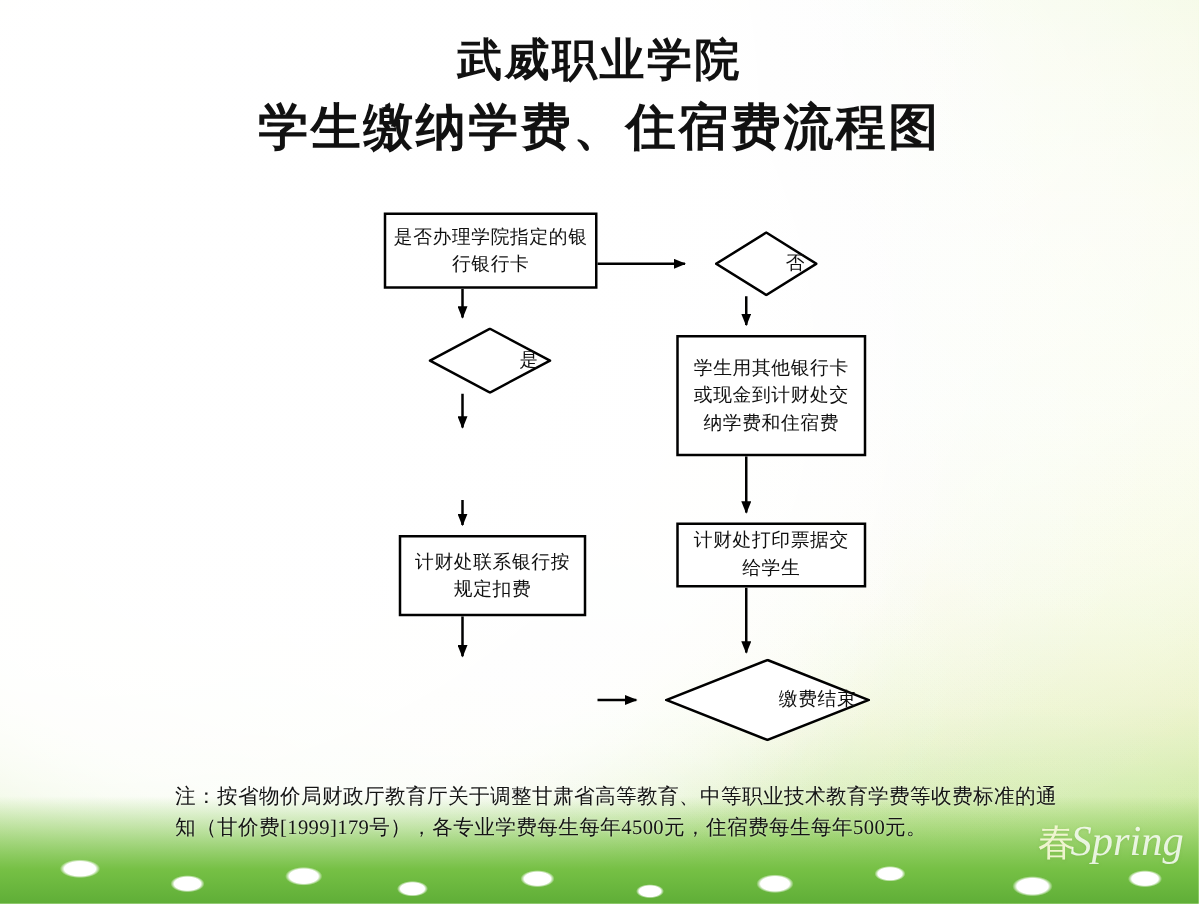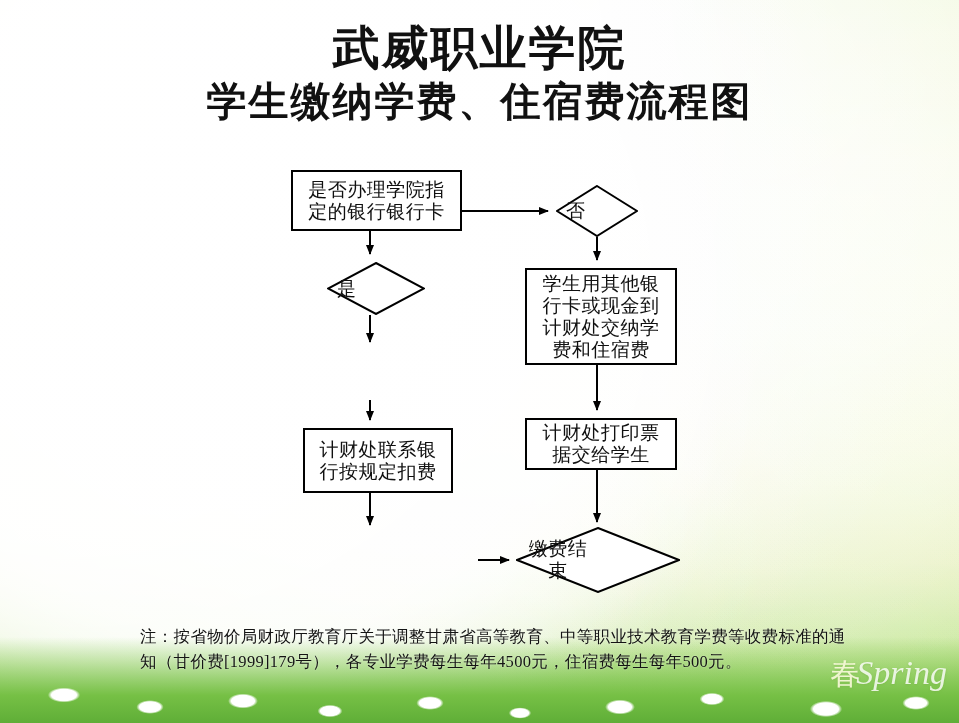--- a/index.html
+++ b/index.html
@@ -68,43 +68,44 @@
 
   #title-block {
     position: absolute;
     left: 0; top: 22px;
     width: 959px;
     text-align: center;
     color: #111111;
     text-shadow: 1px 1px 0 rgba(255,255,255,0.55);
   }
   #title-line1 {
-    font-size: 47px;
+    font-size: 36px;
     font-weight: bold;
     letter-spacing: 2px;
     line-height: 52px;
   }
   #title-line2 {
     font-size: 40px;
     font-weight: bold;
     letter-spacing: 2px;
     line-height: 56px;
   }
 
   .node {
     position: absolute;
     box-sizing: border-box;
     display: flex;
     align-items: center;
-    justify-content: flex-start;
+    justify-content: flex-end;
     text-align: center;
     color: #101010;
-    font-size: 19px;
+    font-size: 15px;
     line-height: 22px;
     letter-spacing: 0.5px;
+    margin-left: 16px;
   }
   .box {
     background: #ffffff;
     border: 2px solid #000000;
   }
   .box .txt { padding: 0 6px; }
 
   .diamond {
     background: transparent;
     border: none;

